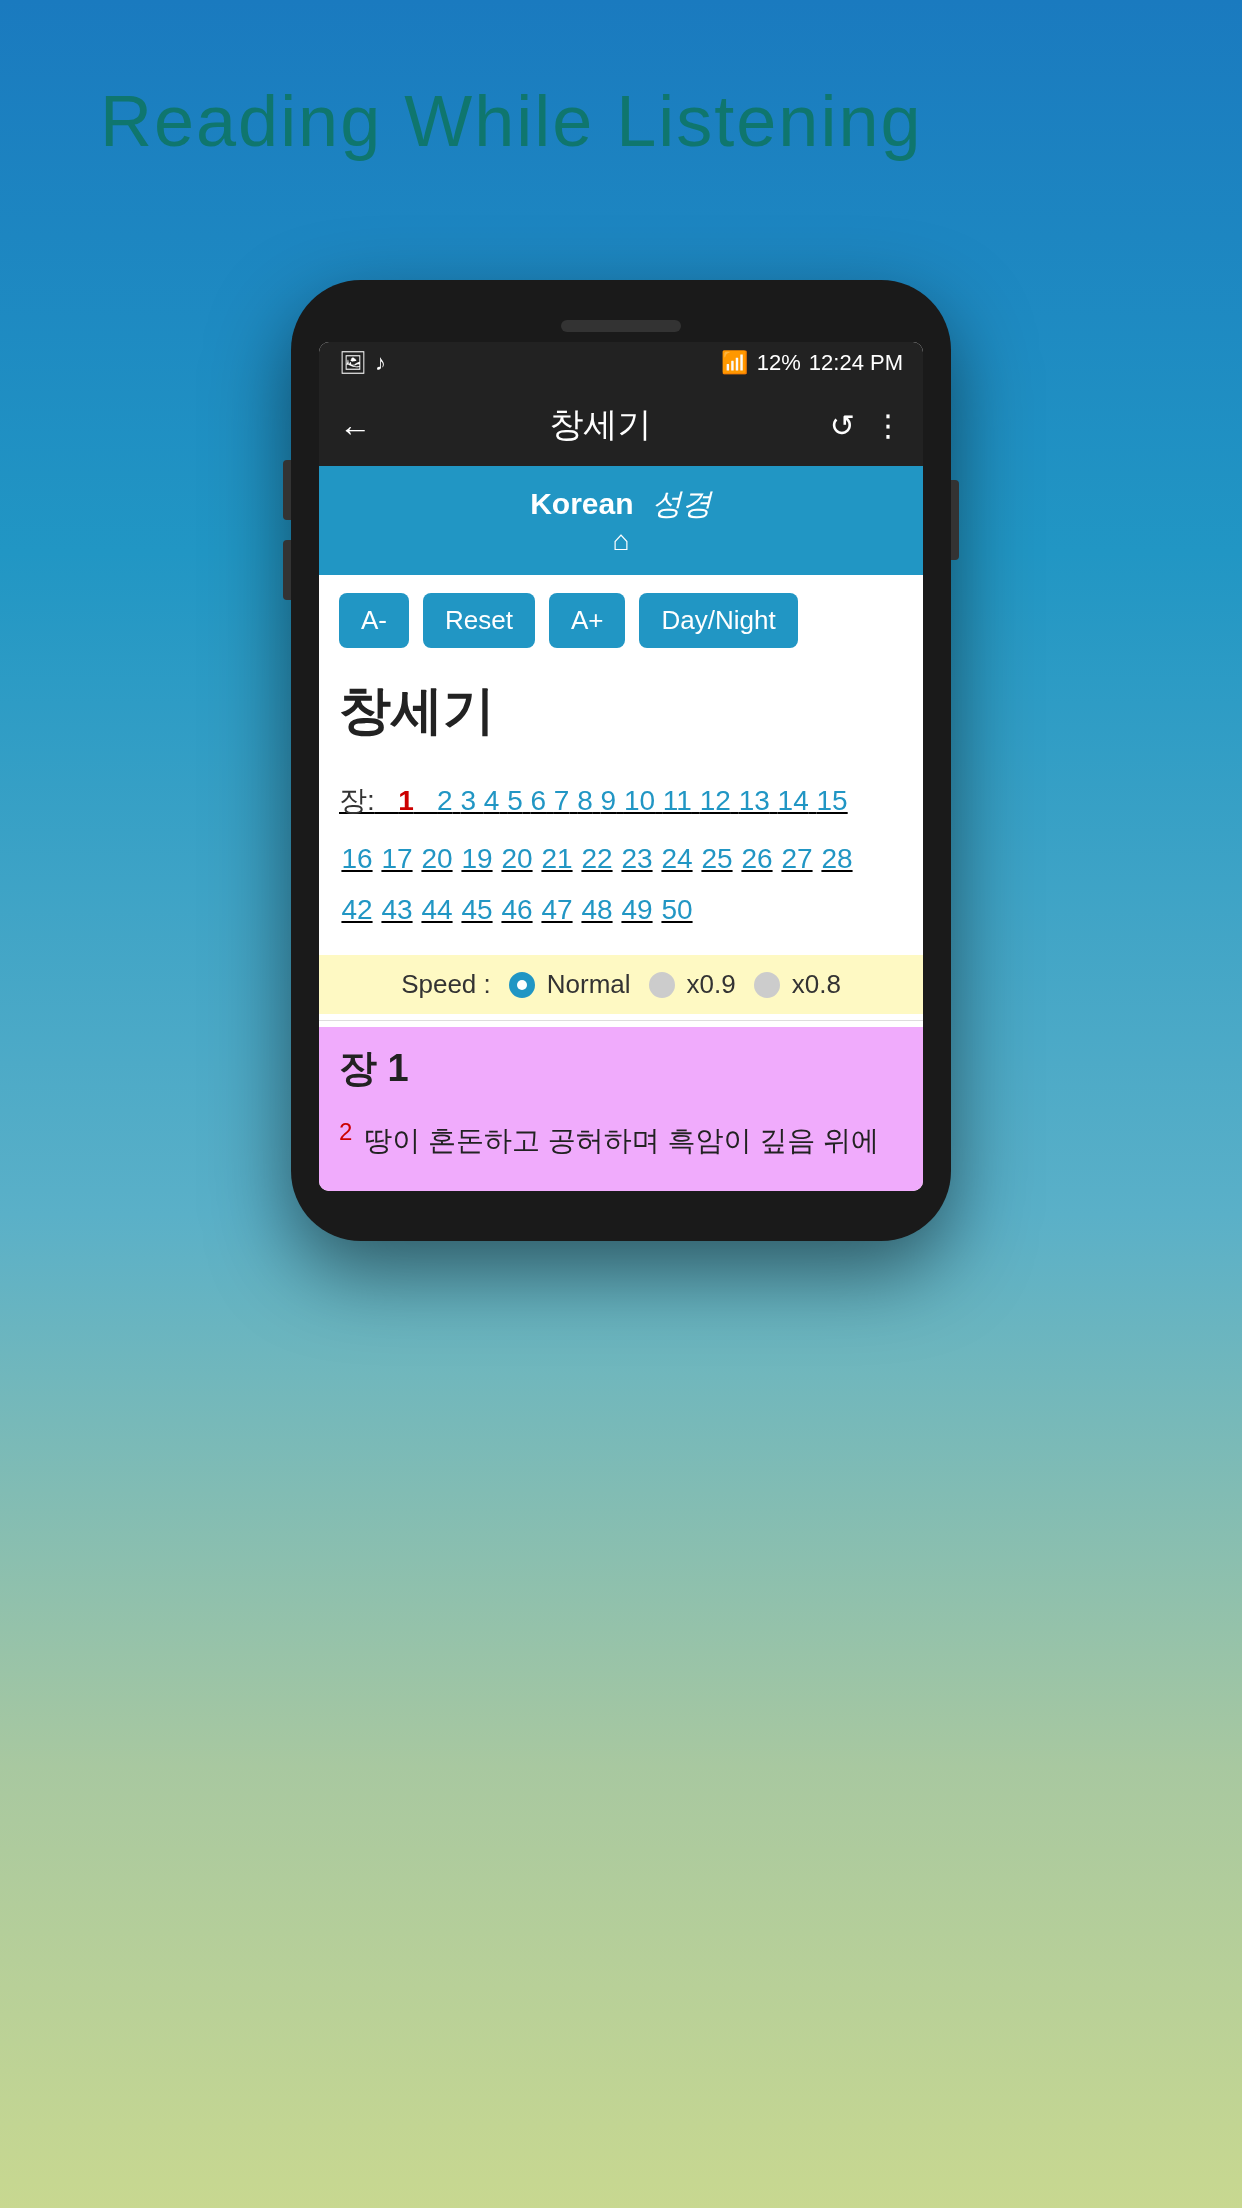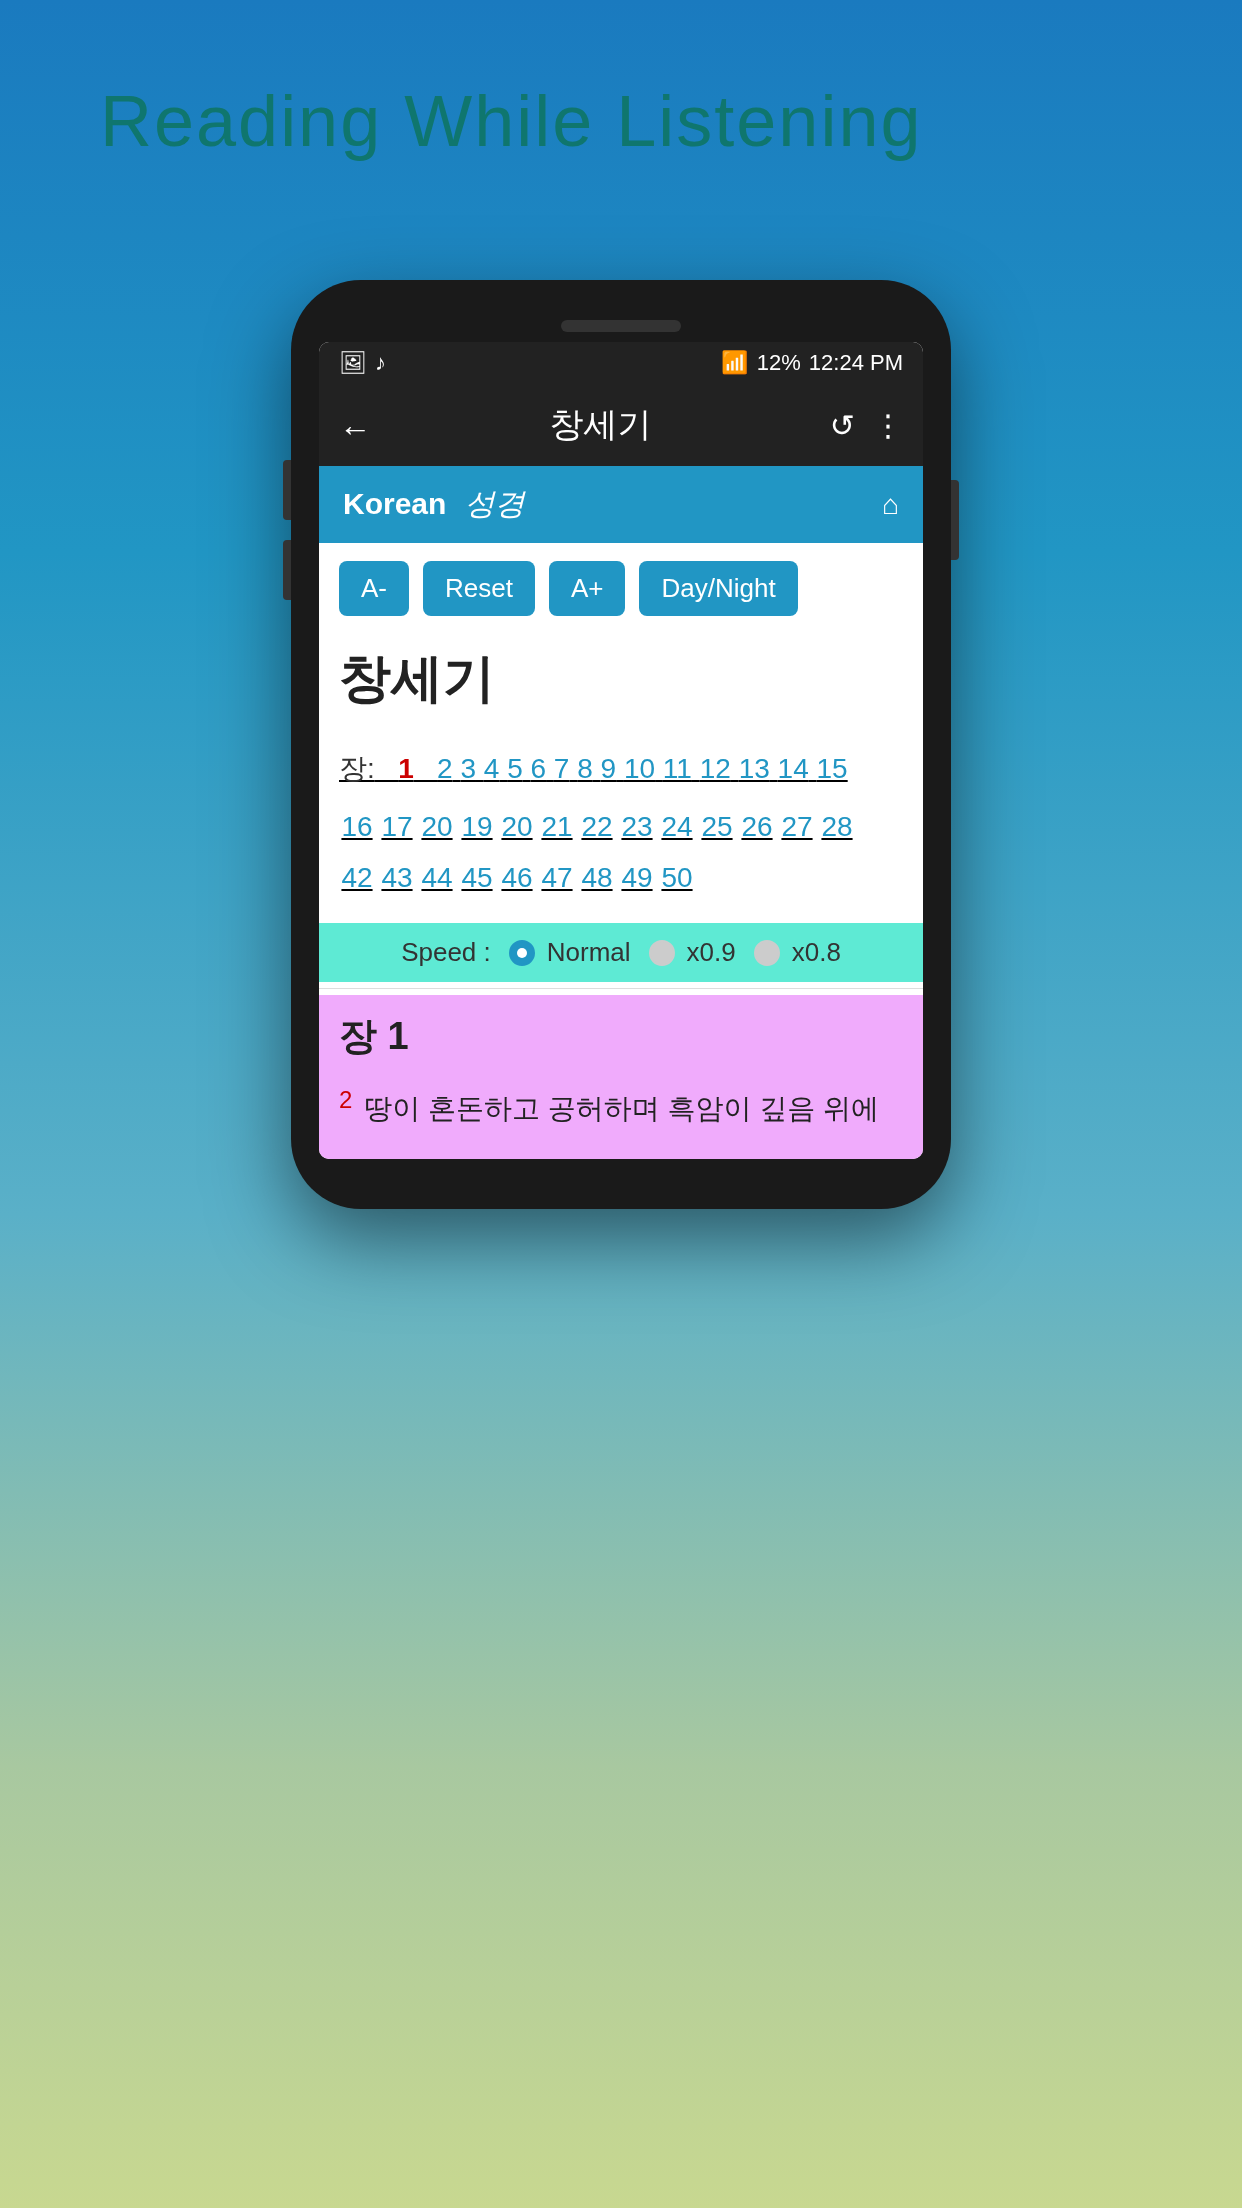--- a/index.html
+++ b/index.html
@@ -105,20 +105,21 @@
     
     .korean-header {
       background: #2196c4;
       color: white;
       display: flex;
       justify-content: space-between;
       align-items: center;
       padding: 18px 24px;
       font-size: 30px;
       font-weight: bold;
+      flex-direction: column;
     }
 
     
     .controls-row {
       display: flex;
       gap: 14px;
       padding: 18px 20px;
       background: white;
     }
 
@@ -221,21 +222,21 @@
       border-radius: 7px;
     }
 
     
     .speed-row {
       display: flex;
       align-items: center;
       justify-content: center;
       gap: 18px;
       padding: 14px;
-      background: #5eead4;
+      background: #fef9c3;
       font-size: 26px;
       color: #333;
     }
 
     .speed-option {
       display: flex;
       align-items: center;
       gap: 12px;
       cursor: pointer;
     }

